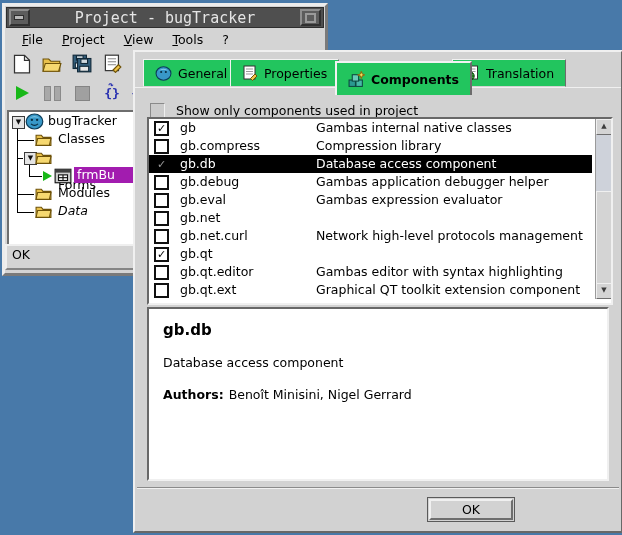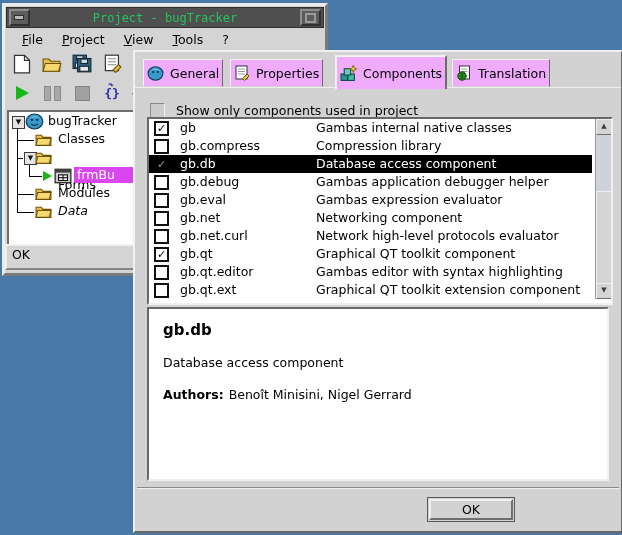--- a/index.html
+++ b/index.html
@@ -16,60 +16,60 @@
     border:3px solid;border-color:#ececec #7a7a7a #7a7a7a #ececec;}
   #titlebar{left:1px;top:1px;right:1px;height:19px;background:#4f4f4f;
     border:1px solid #2e2e2e;display:flex;align-items:center;}
   .tb-btn{width:17px;height:13px;margin:1px 2px;background:#5c5c5c;
     border:2px solid;border-color:#8e8e8e #303030 #303030 #8e8e8e;
     position:relative;flex:0 0 auto;}
   .tb-btn .dash{position:absolute;left:3px;top:4px;width:8px;height:3px;
     background:#b8b8b8;border:1px solid #2e2e2e;}
   .tb-btn .sq{position:absolute;left:3px;top:2px;width:7px;height:6px;
     border:2px solid #9a9a9a;}
-  #title-text{flex:1;text-align:center;color:#22c55e;
-    font-family:"DejaVu Sans Mono","Liberation Mono",monospace;font-size:12px;}
+  #title-text{flex:1;text-align:center;color:#e5e5e5;
+    font-family:"DejaVu Sans Mono","Liberation Mono",monospace;font-size:15px;}
   #menubar{left:0;top:22px;right:0;height:23px;display:flex;align-items:center;padding-left:8px;}
   .menu-item{padding:2px 10px 2px 9px;}
   .toolrow{left:2px;right:0;height:26px;display:flex;align-items:center;}
   #toolrow1{top:46px;} #toolrow2{top:74px;}
   .tool{width:30px;height:24px;display:flex;align-items:center;justify-content:center;}
   .play-tri{width:0;height:0;border-left:13px solid #18b818;border-top:7px solid transparent;border-bottom:7px solid transparent;}
   .pause-bars{display:flex;gap:3px;}
   .pause-bars i{display:block;width:5px;height:13px;background:#a8a8a8;border:1px solid #8a8a8a;}
   .stop-sq{width:13px;height:13px;background:#a0a0a0;border:1px solid #848484;}
   .brace{color:#2830b0;font-weight:bold;font-size:13px;position:relative;font-family:"DejaVu Sans Mono",monospace;}
   .brace .arr{position:absolute;font-size:9px;top:-6px;left:4px;}
   .brace .arr2{font-size:10px;}
 
   
   #tree-panel{left:2px;top:104px;width:316px;height:132px;background:#fff;
     border:2px solid;border-color:#6e6e6e #f0f0f0 #f0f0f0 #6e6e6e;overflow:hidden;}
   .titem{position:absolute;height:18px;line-height:18px;white-space:nowrap;}
   .tlabel{position:absolute;top:0;height:16px;line-height:16px;padding:0 3px;}
-  .titem.selected .tlabel{background:#d946ef;color:#fff;padding-right:60px;}
+  .titem.selected .tlabel{background:#a21caf;color:#fff;padding-right:60px;}
   .exp{position:absolute;width:11px;height:11px;background:#e4e4e4;border:1px solid #3a3a3a;
     font-size:7px;line-height:10px;text-align:center;color:#111;}
   .tl{position:absolute;background:#000;}
   .tree-play{position:absolute;width:0;height:0;border-left:9px solid #18b818;
     border-top:5px solid transparent;border-bottom:5px solid transparent;}
   
   #statusbar{left:0;right:0;top:238px;height:22px;background:#d4d4d4;
     border:2px solid;border-color:#efefef #858585 #858585 #efefef;
     line-height:17px;padding-left:5px;}
 
   
   #dialog{left:133px;top:50px;width:486px;height:479px;background:#d2d2d2;
     border:2px solid;border-color:#f0f0f0 #686868 #686868 #f0f0f0;}
   #pane-top{left:0;right:0;top:35px;border-top:1px solid #f0f0f0;}
   .tab{position:absolute;top:7px;height:28px;display:flex;align-items:center;gap:6px;
-    padding:0 3px;background:#f0abfc;z-index:1;
+    padding:0 11px;background:#22c55e;z-index:1;
     border:1px solid;border-color:#f2f2f2 #6c6c6c #d2d2d2 #f2f2f2;box-sizing:border-box;}
-  .tab.active{top:3px;height:34px;z-index:3;
-    border:2px solid;border-color:#f2f2f2 #6c6c6c #d2d2d2 #f2f2f2;border-bottom:none;}
+  .tab.active{top:9px;height:34px;z-index:3;
+    border:2px solid;border-color:#f2f2f2 #6c6c6c #d2d2d2 #f2f2f2;border-bottom:none;font-weight:bold;}
   #tab-general{left:8px;} #tab-properties{left:95px;} #tab-components{left:200px;} #tab-translation{left:317px;}
   .tab svg{flex:0 0 auto;}
 
   #filter-row{left:15px;top:42px;height:16px;display:flex;align-items:center;margin-top:8px;}
   #filter-box{width:13px;height:13px;background:#cbcbcb;
     border:1px solid;border-color:#8a8a8a #efefef #efefef #8a8a8a;}
   #filter-label{margin-left:11px;}
 
   #component-list{left:12px;top:65px;width:462px;height:184px;background:#fff;
     border:2px solid;border-color:#686868 #f0f0f0 #f0f0f0 #686868;overflow:hidden;}
@@ -353,31 +353,29 @@
         <span class="cdesc">Gambas application debugger helper</span>
       </div>
     <div class="crow" style="top:72px;">
         <span class="cbx"></span>
         <span class="cname">gb.eval</span>
         <span class="cdesc">Gambas expression evaluator</span>
       </div>
     <div class="crow" style="top:90px;">
         <span class="cbx"></span>
         <span class="cname">gb.net</span>
-        <span class="cdesc">Networking component</span>
       </div>
     <div class="crow" style="top:108px;">
         <span class="cbx"></span>
         <span class="cname">gb.net.curl</span>
-        <span class="cdesc">Network high-level protocols evaluator</span>
+        <span class="cdesc">Network high-level protocols management</span>
       </div>
     <div class="crow checked" style="top:126px;">
         <span class="cbx"></span>
         <span class="cname">gb.qt</span>
-        <span class="cdesc">Graphical QT toolkit component</span>
       </div>
     <div class="crow" style="top:144px;">
         <span class="cbx"></span>
         <span class="cname">gb.qt.editor</span>
         <span class="cdesc">Gambas editor with syntax highlighting</span>
       </div>
     <div class="crow" style="top:162px;">
         <span class="cbx"></span>
         <span class="cname">gb.qt.ext</span>
         <span class="cdesc">Graphical QT toolkit extension component</span>

